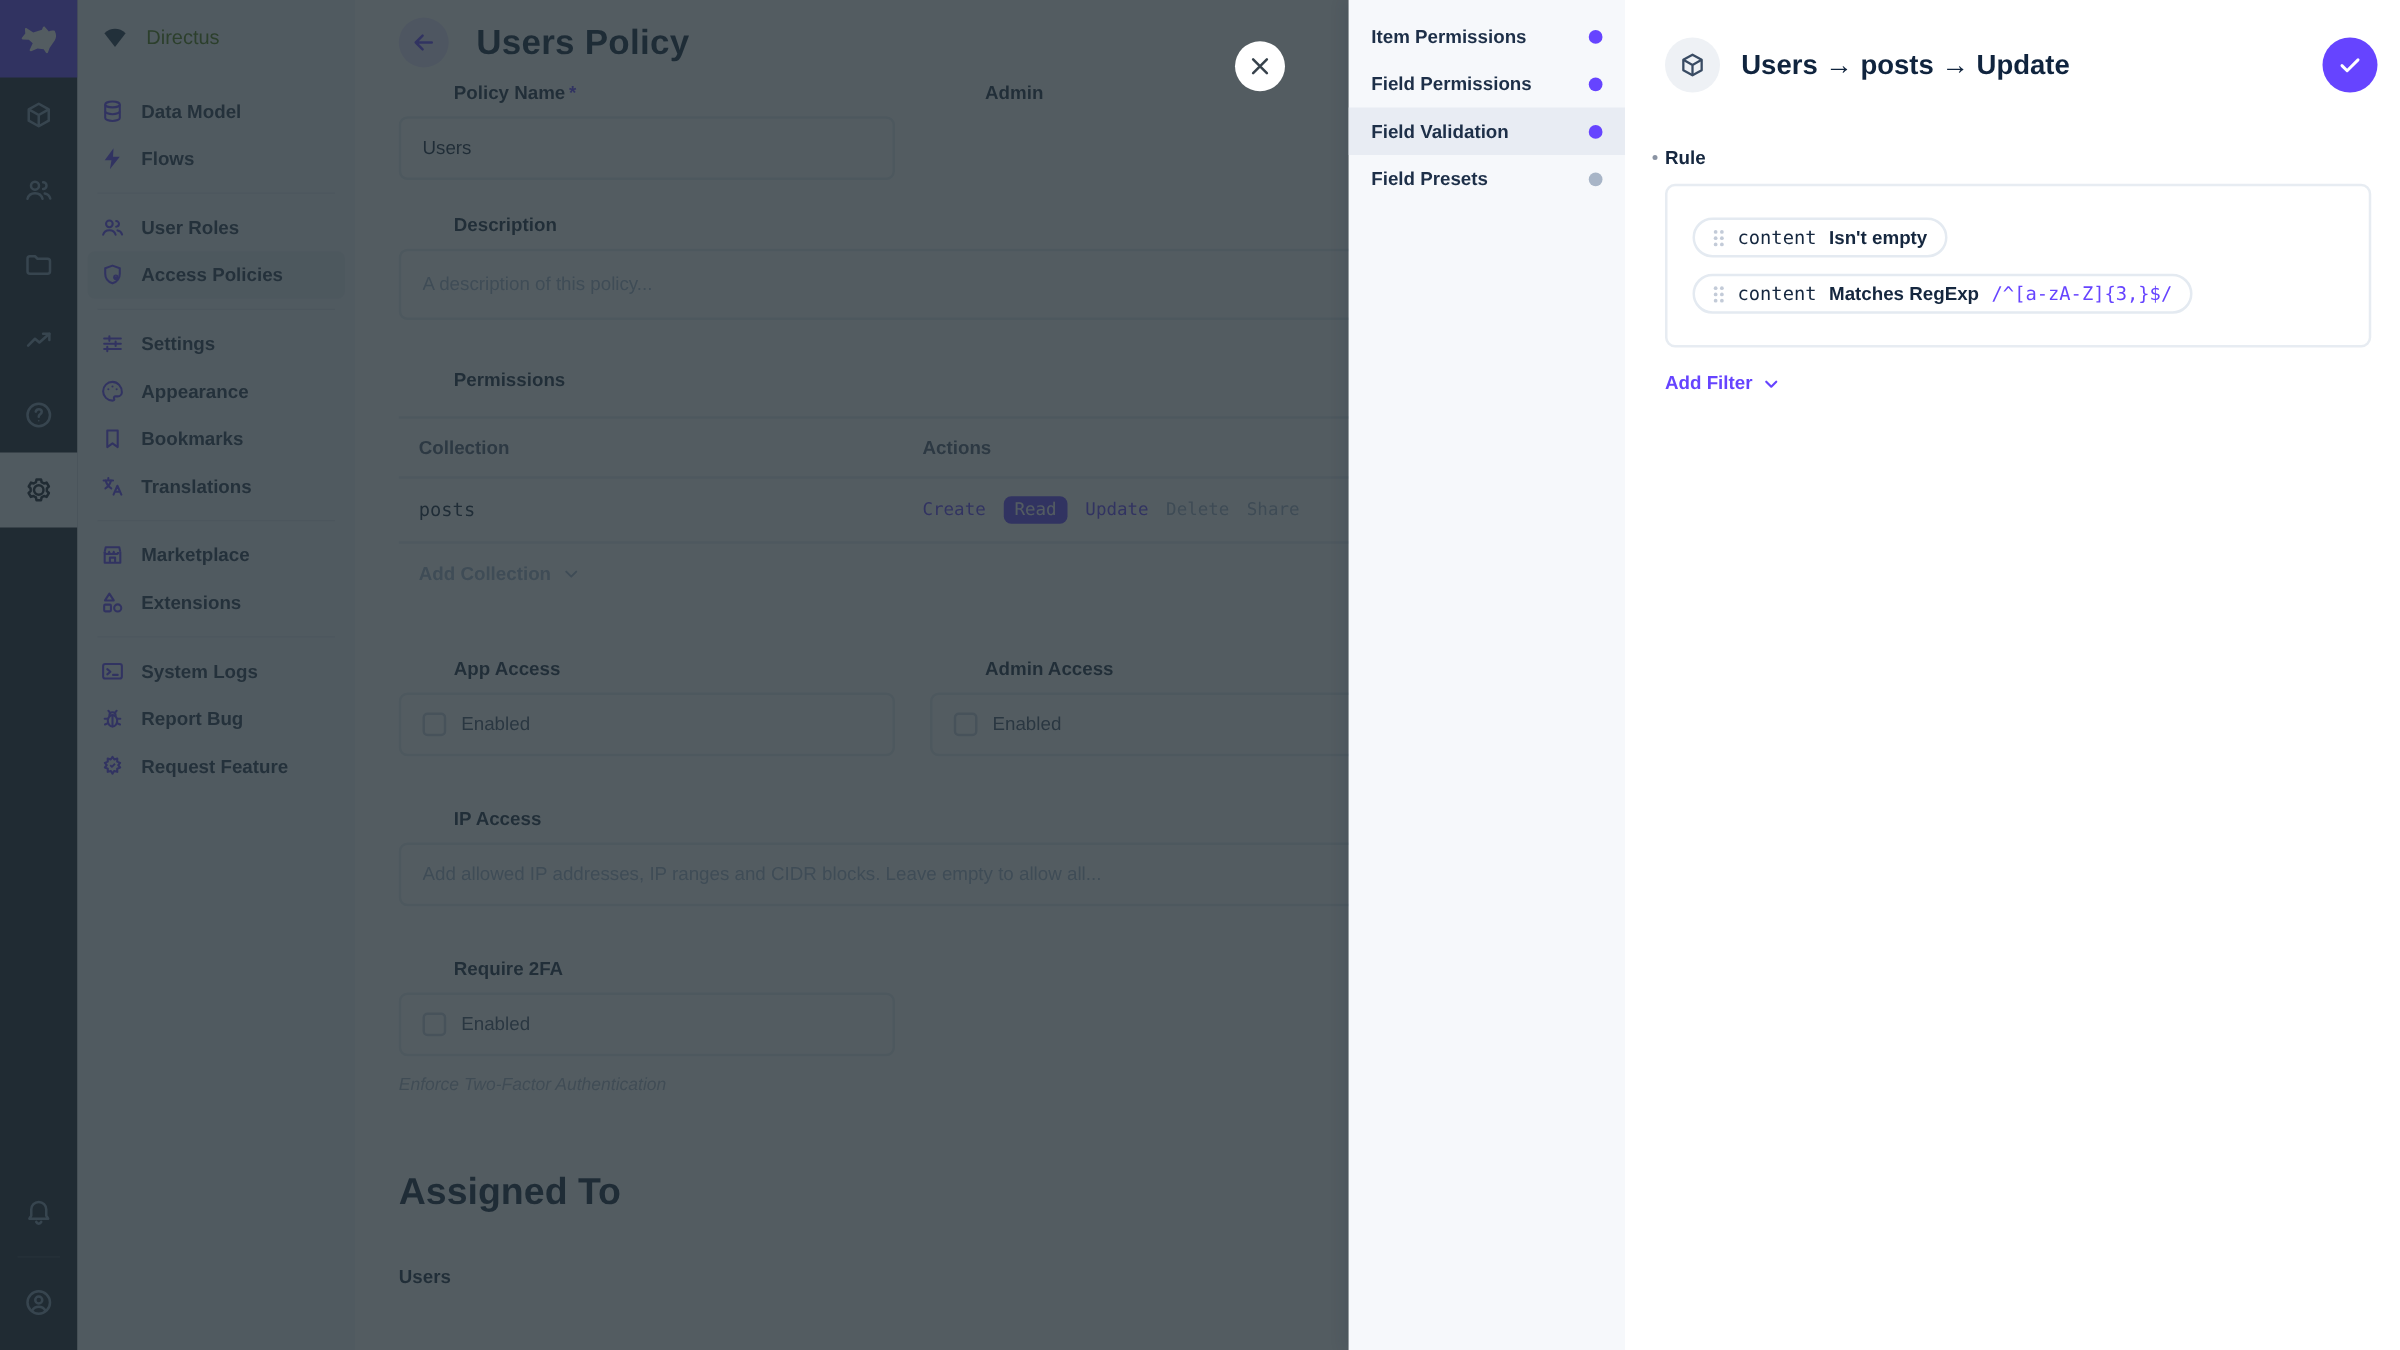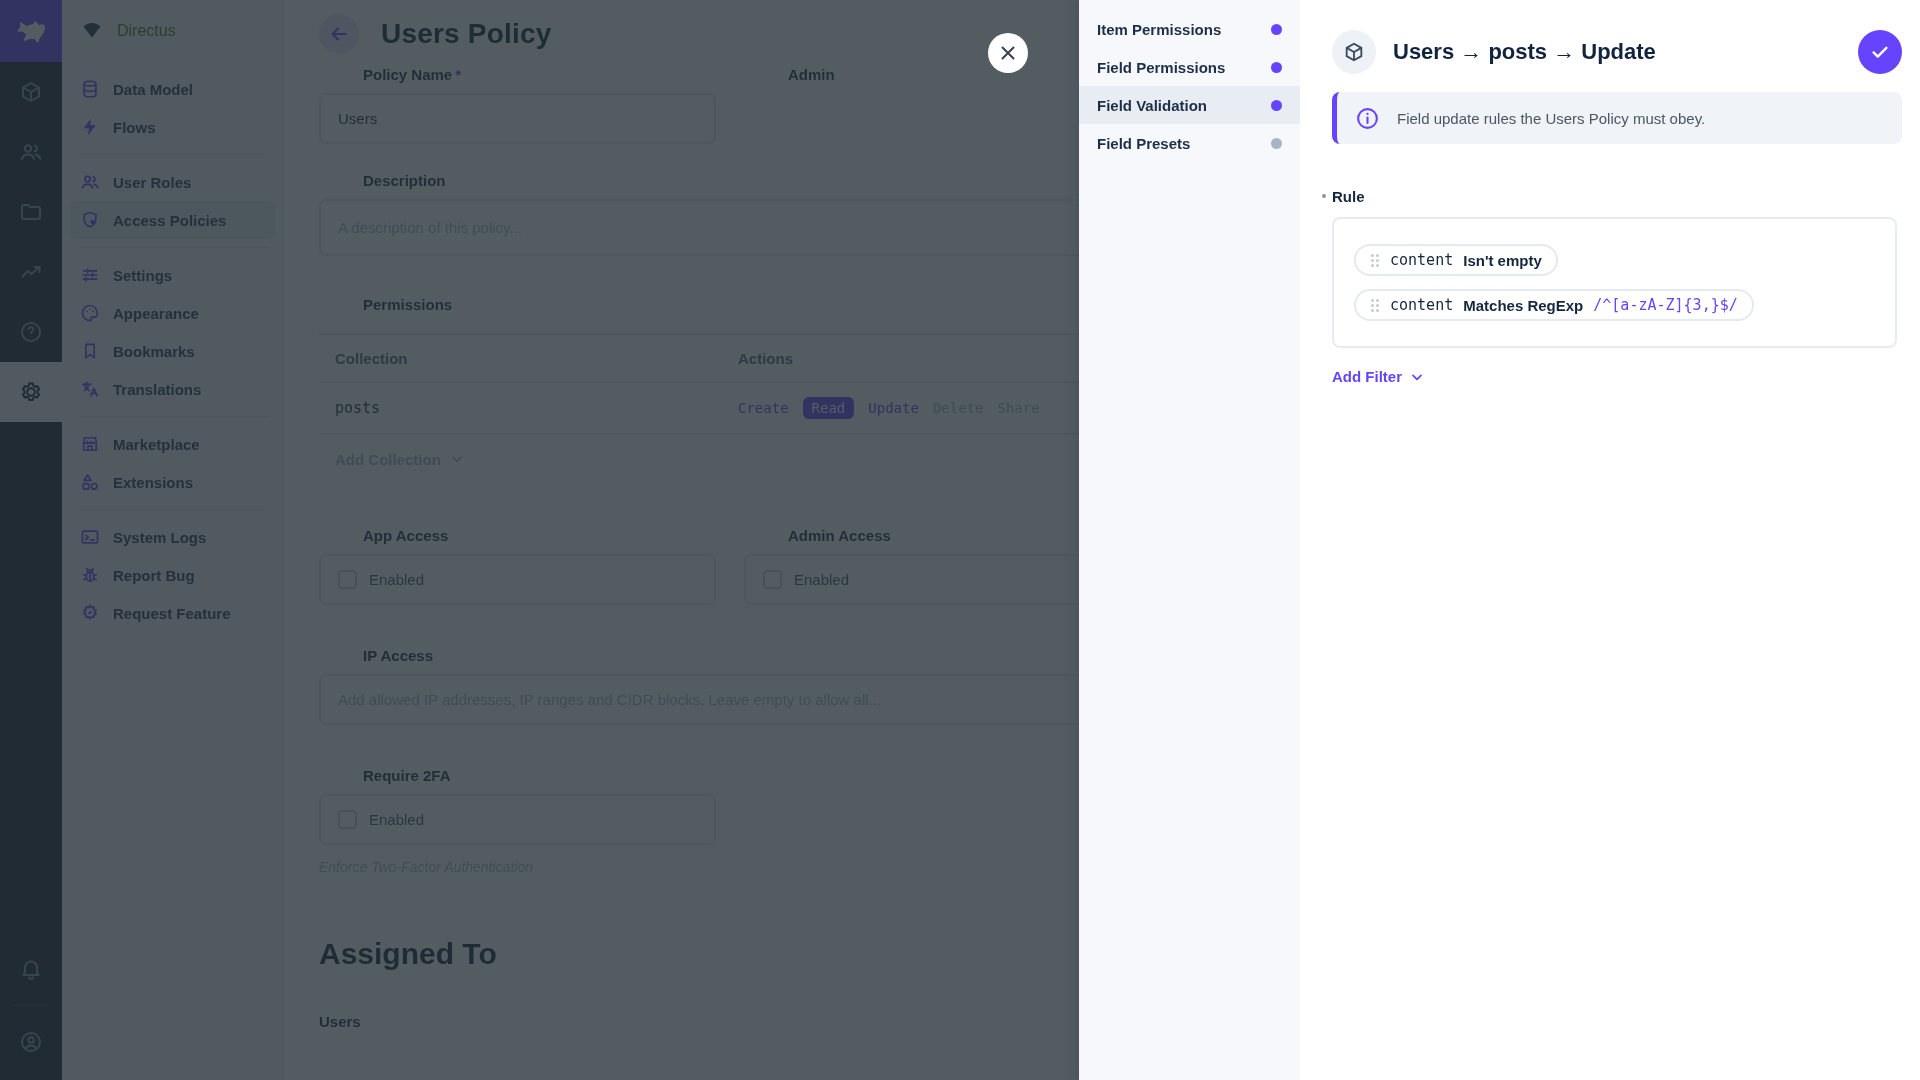--- a/index.html
+++ b/index.html
@@ -447,30 +447,20 @@
       <div class="drawer-title">Users → posts → Update</div>
       <div class="confirm-btn">
         <span>
             <svg width="22" height="22" viewBox="0 0 24 24" fill="none" stroke="currentColor" stroke-width="2.6" stroke-linecap="round" stroke-linejoin="round">
               <path d="M5 12.5l4.5 4.5L19 7.5"></path>
             </svg>
           </span>
       </div>
     </div>
 
-    <div class="banner">
-      <span class="banner-icon">
-          <svg width="25" height="25" viewBox="0 0 24 24" fill="none" stroke="currentColor" stroke-width="2">
-            <circle cx="12" cy="12" r="9"></circle>
-            <path d="M12 11v5.2" stroke-linecap="round"></path>
-            <circle cx="12" cy="7.6" r="1.1" fill="currentColor" stroke="none"></circle>
-          </svg>
-        </span>
-      <span class="banner-text">Field update rules the Users Policy must obey.</span>
-    </div>
 
     <div class="rule-label">Rule</div>
 
     <div class="rule-box">
       <div class="filter-pill">
         <span class="drag-handle">
             <svg width="10" height="15" viewBox="0 0 10 15" fill="currentColor">
               <circle cx="2.5" cy="2.5" r="1.5"></circle>
               <circle cx="7.5" cy="2.5" r="1.5"></circle>
               <circle cx="2.5" cy="7.5" r="1.5"></circle>

